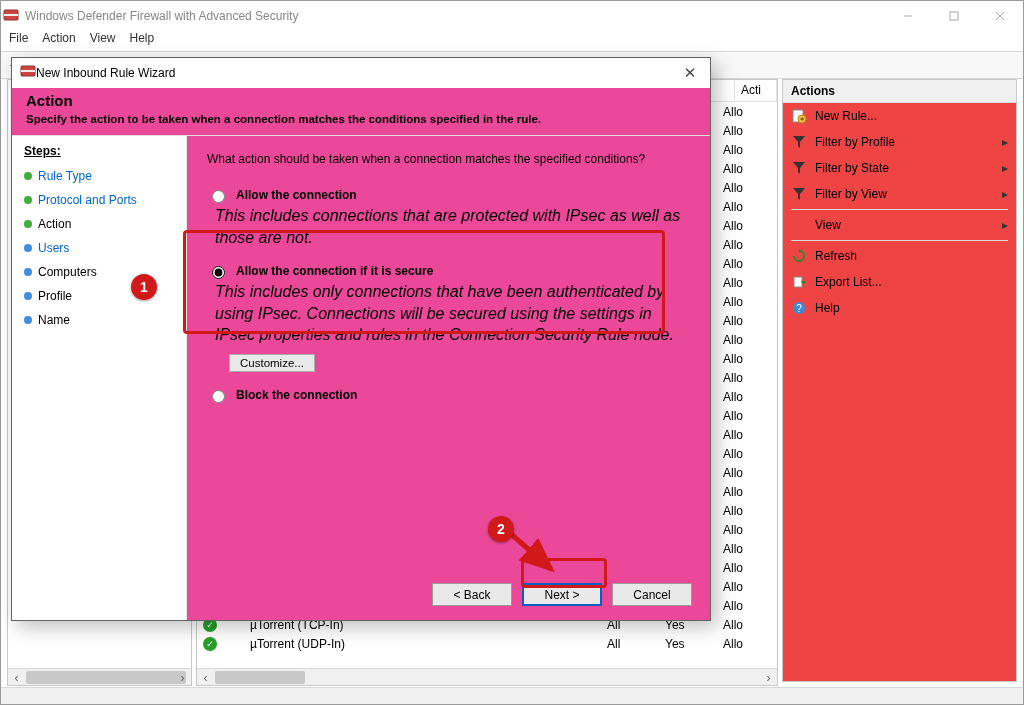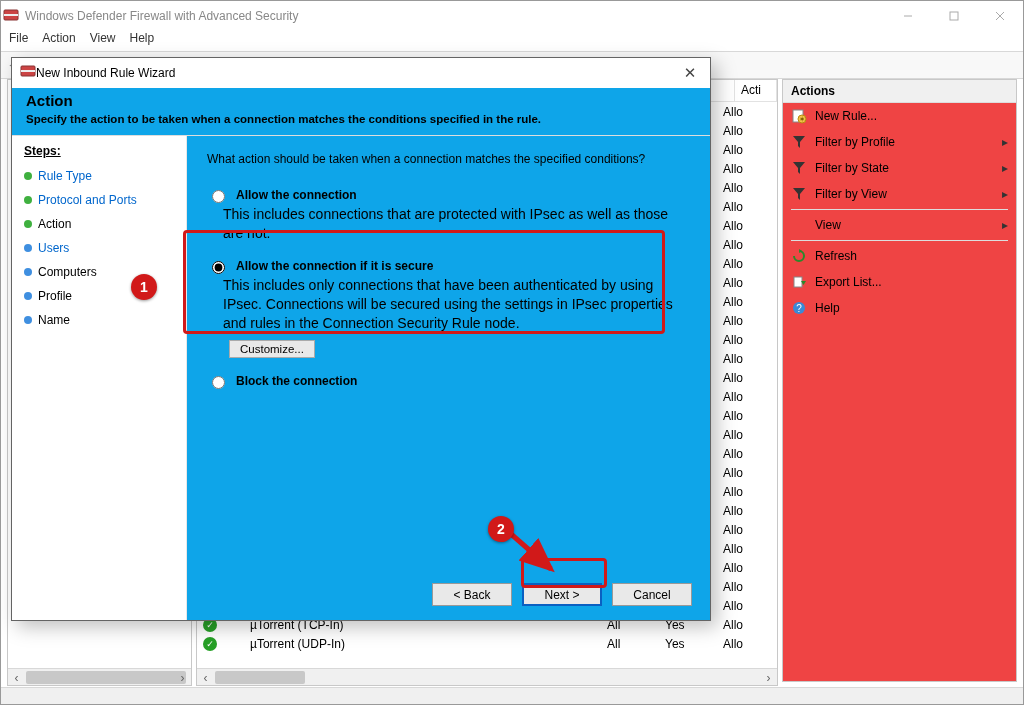--- a/index.html
+++ b/index.html
@@ -130,21 +130,21 @@
 .actions-pane .item .g { width: 16px; height: 16px; display:inline-flex;align-items:center;justify-content:center; }
 .actions-pane .item .arrow { color: #333; }
 .actions-pane .sep { height: 1px; background: #ddd; margin: 2px 8px; }
 
 .dialog {
   position: absolute;
   left: 10px;
   top: 56px;
   width: 700px;
   height: 564px;
-  background: #0ea5e9;
+  background: #ec4899;
   border: 1px solid #646464;
   box-shadow: 6px 6px 18px rgba(0,0,0,.25);
   z-index: 50;
 }
 .dialog .dlg-title {
   height: 30px;
   display: flex;
   align-items: center;
   padding-left: 8px;
   background: #fff;
@@ -164,21 +164,21 @@
 .dialog .steps .dot { width: 8px; height: 8px; border-radius: 50%; }
 .dialog .steps .step.green .dot { background: #3fb03f; }
 .dialog .steps .step.blue .dot { background: #3f8fe0; }
 .dialog .steps .step a { color: #0066cc; text-decoration: none; }
 .dialog .content { flex: 1; padding: 16px 20px 10px; position: relative; }
 .dialog .content .prompt { font-size: 12px; margin-bottom: 22px; }
 .dialog .opt { margin-bottom: 16px; }
 .dialog .opt label { display:flex; gap: 8px; align-items:flex-start; }
 .dialog .opt input[type=radio]{ margin-top: 2px; accent-color:#000; }
 .dialog .opt .ttl { font-weight: 700; font-size: 12px; }
-.dialog .opt .desc { font-size: 14px; margin: 2px 0 0 16px; line-height: 1.35; }
+.dialog .opt .desc { font-size: 16px; margin: 2px 0 0 8px; line-height: 1.35; font-style: italic; }
 .dialog .opt button.cust { margin: 8px 0 0 22px; padding: 2px 10px; font-size: 11.5px; background:#e9e9e9;border:1px solid #aaa; }
 .dialog .btnrow { position: absolute; right: 18px; bottom: 14px; display: flex; gap: 10px; }
 .winlikebtn { width: 80px; height: 23px; font-size: 12px; border:1px solid #999; background: #e9e9e9; }
 .winlikebtn.primary { border: 2px solid #0a60c2; }
 .highlight-box {
   position: absolute;
   border: 3px solid #d11919;
   border-radius: 4px;
   pointer-events: none;
 }

